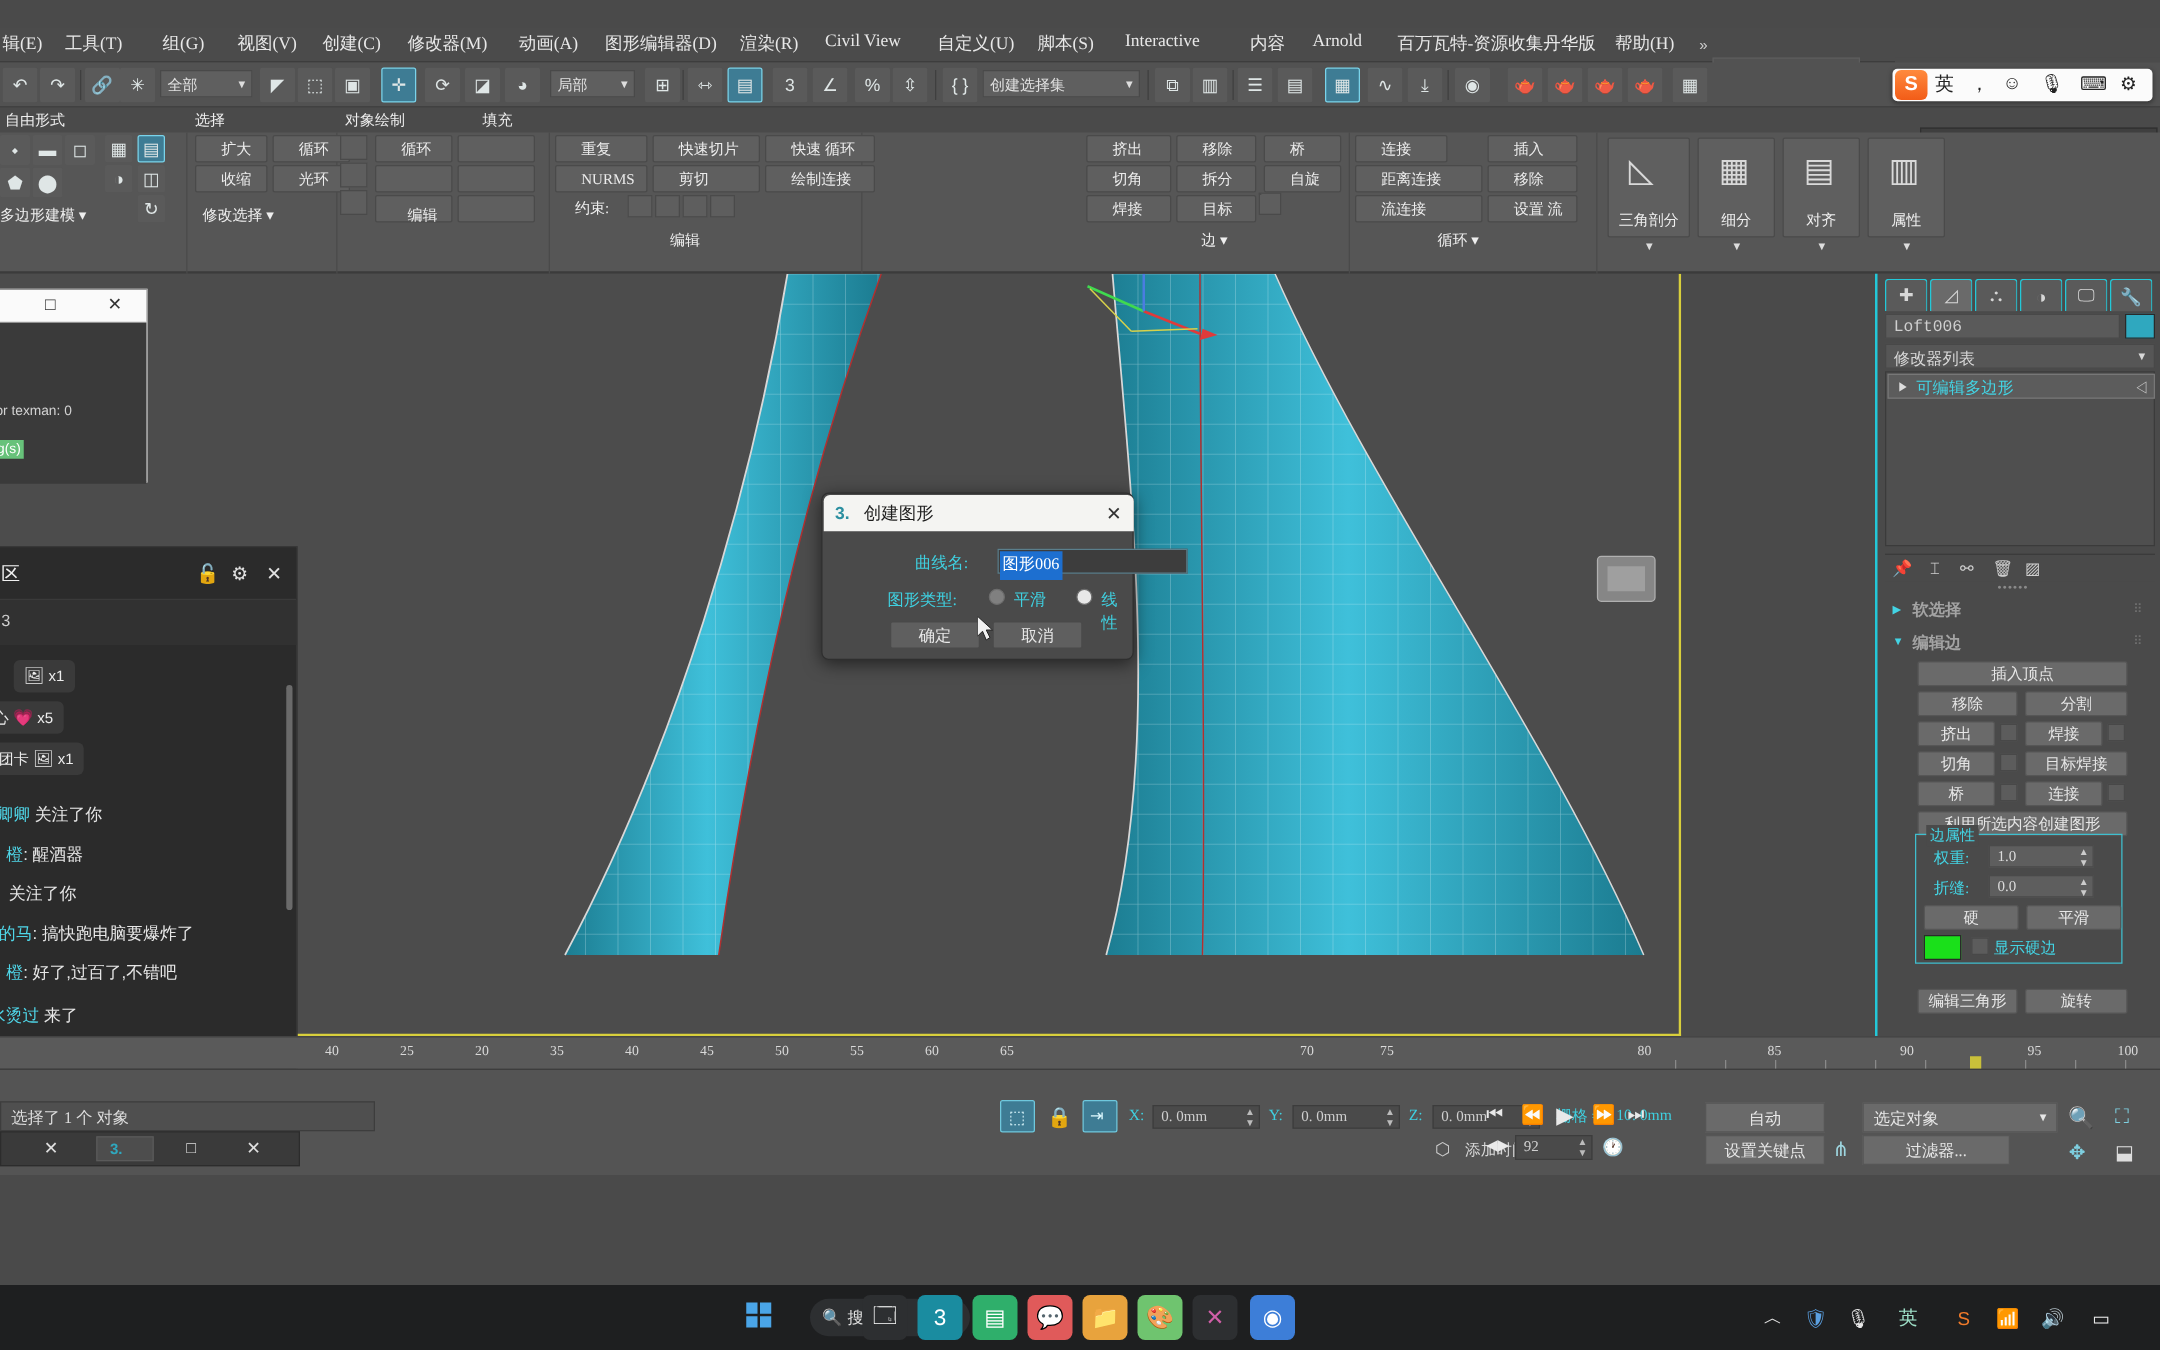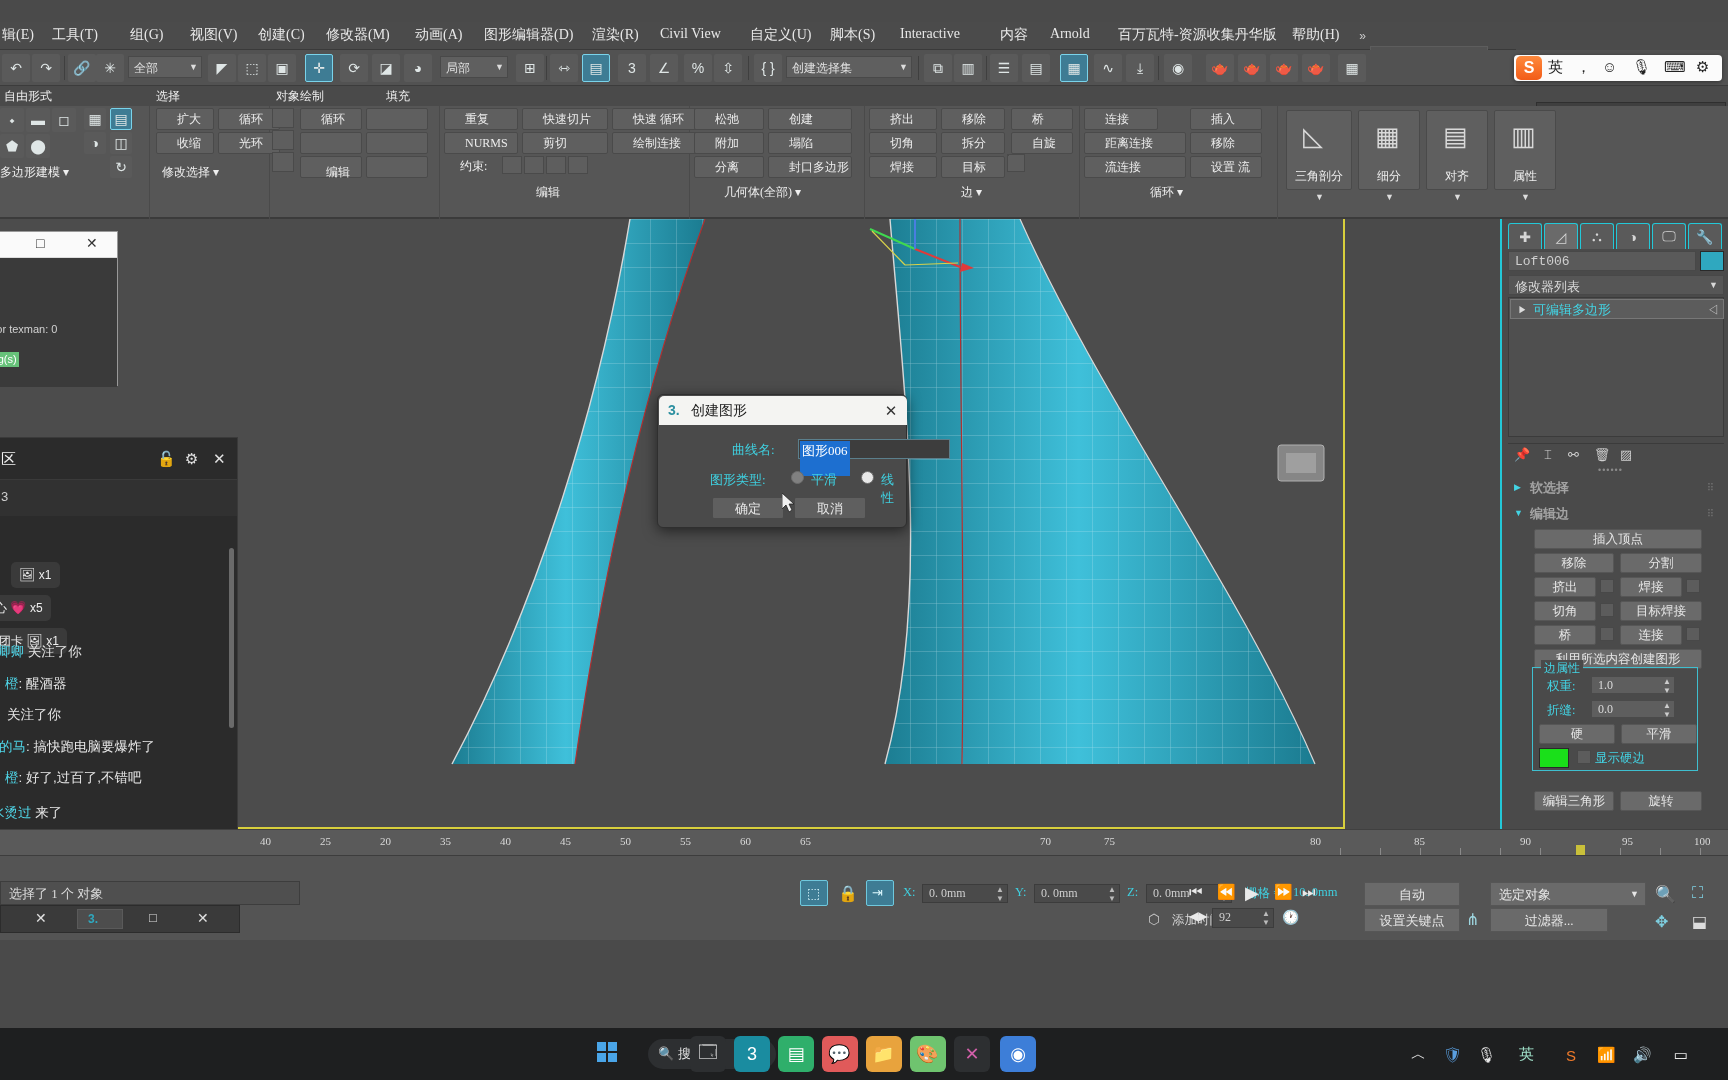--- a/index.html
+++ b/index.html
@@ -125,21 +125,21 @@
   .dlg-title { position:absolute; left:1px; top:1px; width:248px; height:29px;
     background:#f4f4f2; border-radius:5px 5px 0 0; }
   .dlg-title .tt { position:absolute; left:32px; top:6px; font-size:14px; color:#1c1c1c; }
   .dlg-title .ic3 { position:absolute; left:9px; top:6px; font-size:14px; color:#2c8fa0; font-weight:bold; }
   .dlg-close { position:absolute; right:6px; top:5px; width:20px; height:20px;
     display:flex; align-items:center; justify-content:center; font-size:15px; color:#333; }
   .dlg-lab { position:absolute; font-size:13px; color:#3fd0e0; font-family:"Liberation Serif",serif; }
   .dlg-input { position:absolute; left:140px; top:44px; width:152px; height:20px;
     background:#3d3d3d; border:1px solid #5b7f8c; }
   .dlg-input .sel { position:absolute; left:1px; top:1px; background:#1d6fd0; color:#fff;
-    font-size:13px; padding:1px 2px 16px 2px; font-family:"Liberation Serif",serif; }
+    font-size:13px; padding:1px 2px 4px 2px; font-family:"Liberation Serif",serif; }
   .radio { position:absolute; width:13px; height:13px; border-radius:50%; background:#808080;
     border:1px solid #6d6d6d; }
   .radio.on { background:#e8e8e8; }
   .dlg-btn { position:absolute; width:72px; height:22px; background:#5f5f5f;
     border:1px solid #4a4a4a; border-radius:2px; color:#e8e8e8; font-size:13px;
     text-align:center; line-height:21px; font-family:"Liberation Serif",serif; }
 
   
   .miniwin { position:absolute; left:-57px; top:231px; width:175px; height:155px;
     background:#efefef; border:1px solid #999; }
@@ -152,21 +152,21 @@
 
   .chatpanel { position:absolute; left:-122px; top:437px; width:360px; height:452px;
     background:#2b2b2b; border:1px solid #3a3a3a; }
   .chat-head { position:absolute; left:0; top:0; width:100%; height:42px; background:#2b2b2b;
     border-bottom:1px solid #3a3a3a; }
   .chat-head .ch-title { position:absolute; left:122px; top:12px; font-size:15px; color:#f0f0f0; }
   .chat-head .ch-ic { position:absolute; top:12px; font-size:15px; color:#e2e2e2; }
   .chat-sub { position:absolute; left:0; top:42px; width:100%; height:36px; background:#313131; }
   .chat-sub .cs { position:absolute; left:122px; top:9px; font-size:13px; color:#cfcfcf; }
   .gift { position:absolute; background:#3a3a3a; border-radius:5px; height:26px;
-    font-size:12px; color:#ededed; line-height:26px; padding:0 8px; white-space:nowrap;margin-top:34px; }
+    font-size:12px; color:#ededed; line-height:26px; padding:0 8px; white-space:nowrap; }
   .gift .em { font-size:13px; }
   .msg { position:absolute; font-size:13.5px; color:#e6e6e6; white-space:nowrap; }
   .msg .nm { color:#4fd6e8; }
   .chat-scroll { position:absolute; right:3px; top:110px; width:5px; height:180px;
     background:#6a6a6a; border-radius:3px; }
   .statbar { position:absolute; left:-122px; top:889px; width:360px; height:26px;
     background:#4f4f4f; color:#e8e8e8; font-size:13.5px; line-height:26px; padding-left:118px;
     white-space:nowrap; }
 
   
@@ -453,29 +453,20 @@
       <div class="ribtn" style="left:172px;top:2px;width:88px">快速 循环</div>
       <div class="ribtn" style="left:172px;top:26px;width:88px">绘制连接</div>
       <span class="ritem" style="left:20px;top:52px">约束:</span>
       <div class="sqbtn" style="left:62px;top:50px;width:20px;height:18px"></div>
       <div class="sqbtn" style="left:84px;top:50px;width:20px;height:18px"></div>
       <div class="sqbtn" style="left:106px;top:50px;width:20px;height:18px"></div>
       <div class="sqbtn" style="left:128px;top:50px;width:20px;height:18px"></div>
       <span class="ritem" style="left:96px;top:78px">编辑</span>
     </div>
 
-    <div class="rgroup" style="left:690px;width:175px">
-      <div class="ribtn" style="left:4px;top:2px;width:70px">松弛</div>
-      <div class="ribtn" style="left:4px;top:26px;width:70px">附加</div>
-      <div class="ribtn" style="left:4px;top:50px;width:70px">分离</div>
-      <div class="ribtn" style="left:78px;top:2px;width:84px">创建</div>
-      <div class="ribtn" style="left:78px;top:26px;width:84px">塌陷</div>
-      <div class="ribtn" style="left:78px;top:50px;width:84px">封口多边形</div>
-      <span class="ritem" style="left:34px;top:78px">几何体(全部) ▾</span>
-    </div>
 
     <div class="rgroup" style="left:865px;width:215px">
       <div class="ribtn" style="left:4px;top:2px;width:68px">挤出</div>
       <div class="ribtn" style="left:4px;top:26px;width:68px">切角</div>
       <div class="ribtn" style="left:4px;top:50px;width:68px">焊接</div>
       <div class="ribtn" style="left:76px;top:2px;width:64px">移除</div>
       <div class="ribtn" style="left:76px;top:26px;width:64px">拆分</div>
       <div class="ribtn" style="left:76px;top:50px;width:64px">目标</div>
       <div class="sqbtn" style="left:142px;top:48px;width:18px;height:18px"></div>
       <div class="sqbtn on" style="left:142px;top:48px;width:0;height:0"></div>

